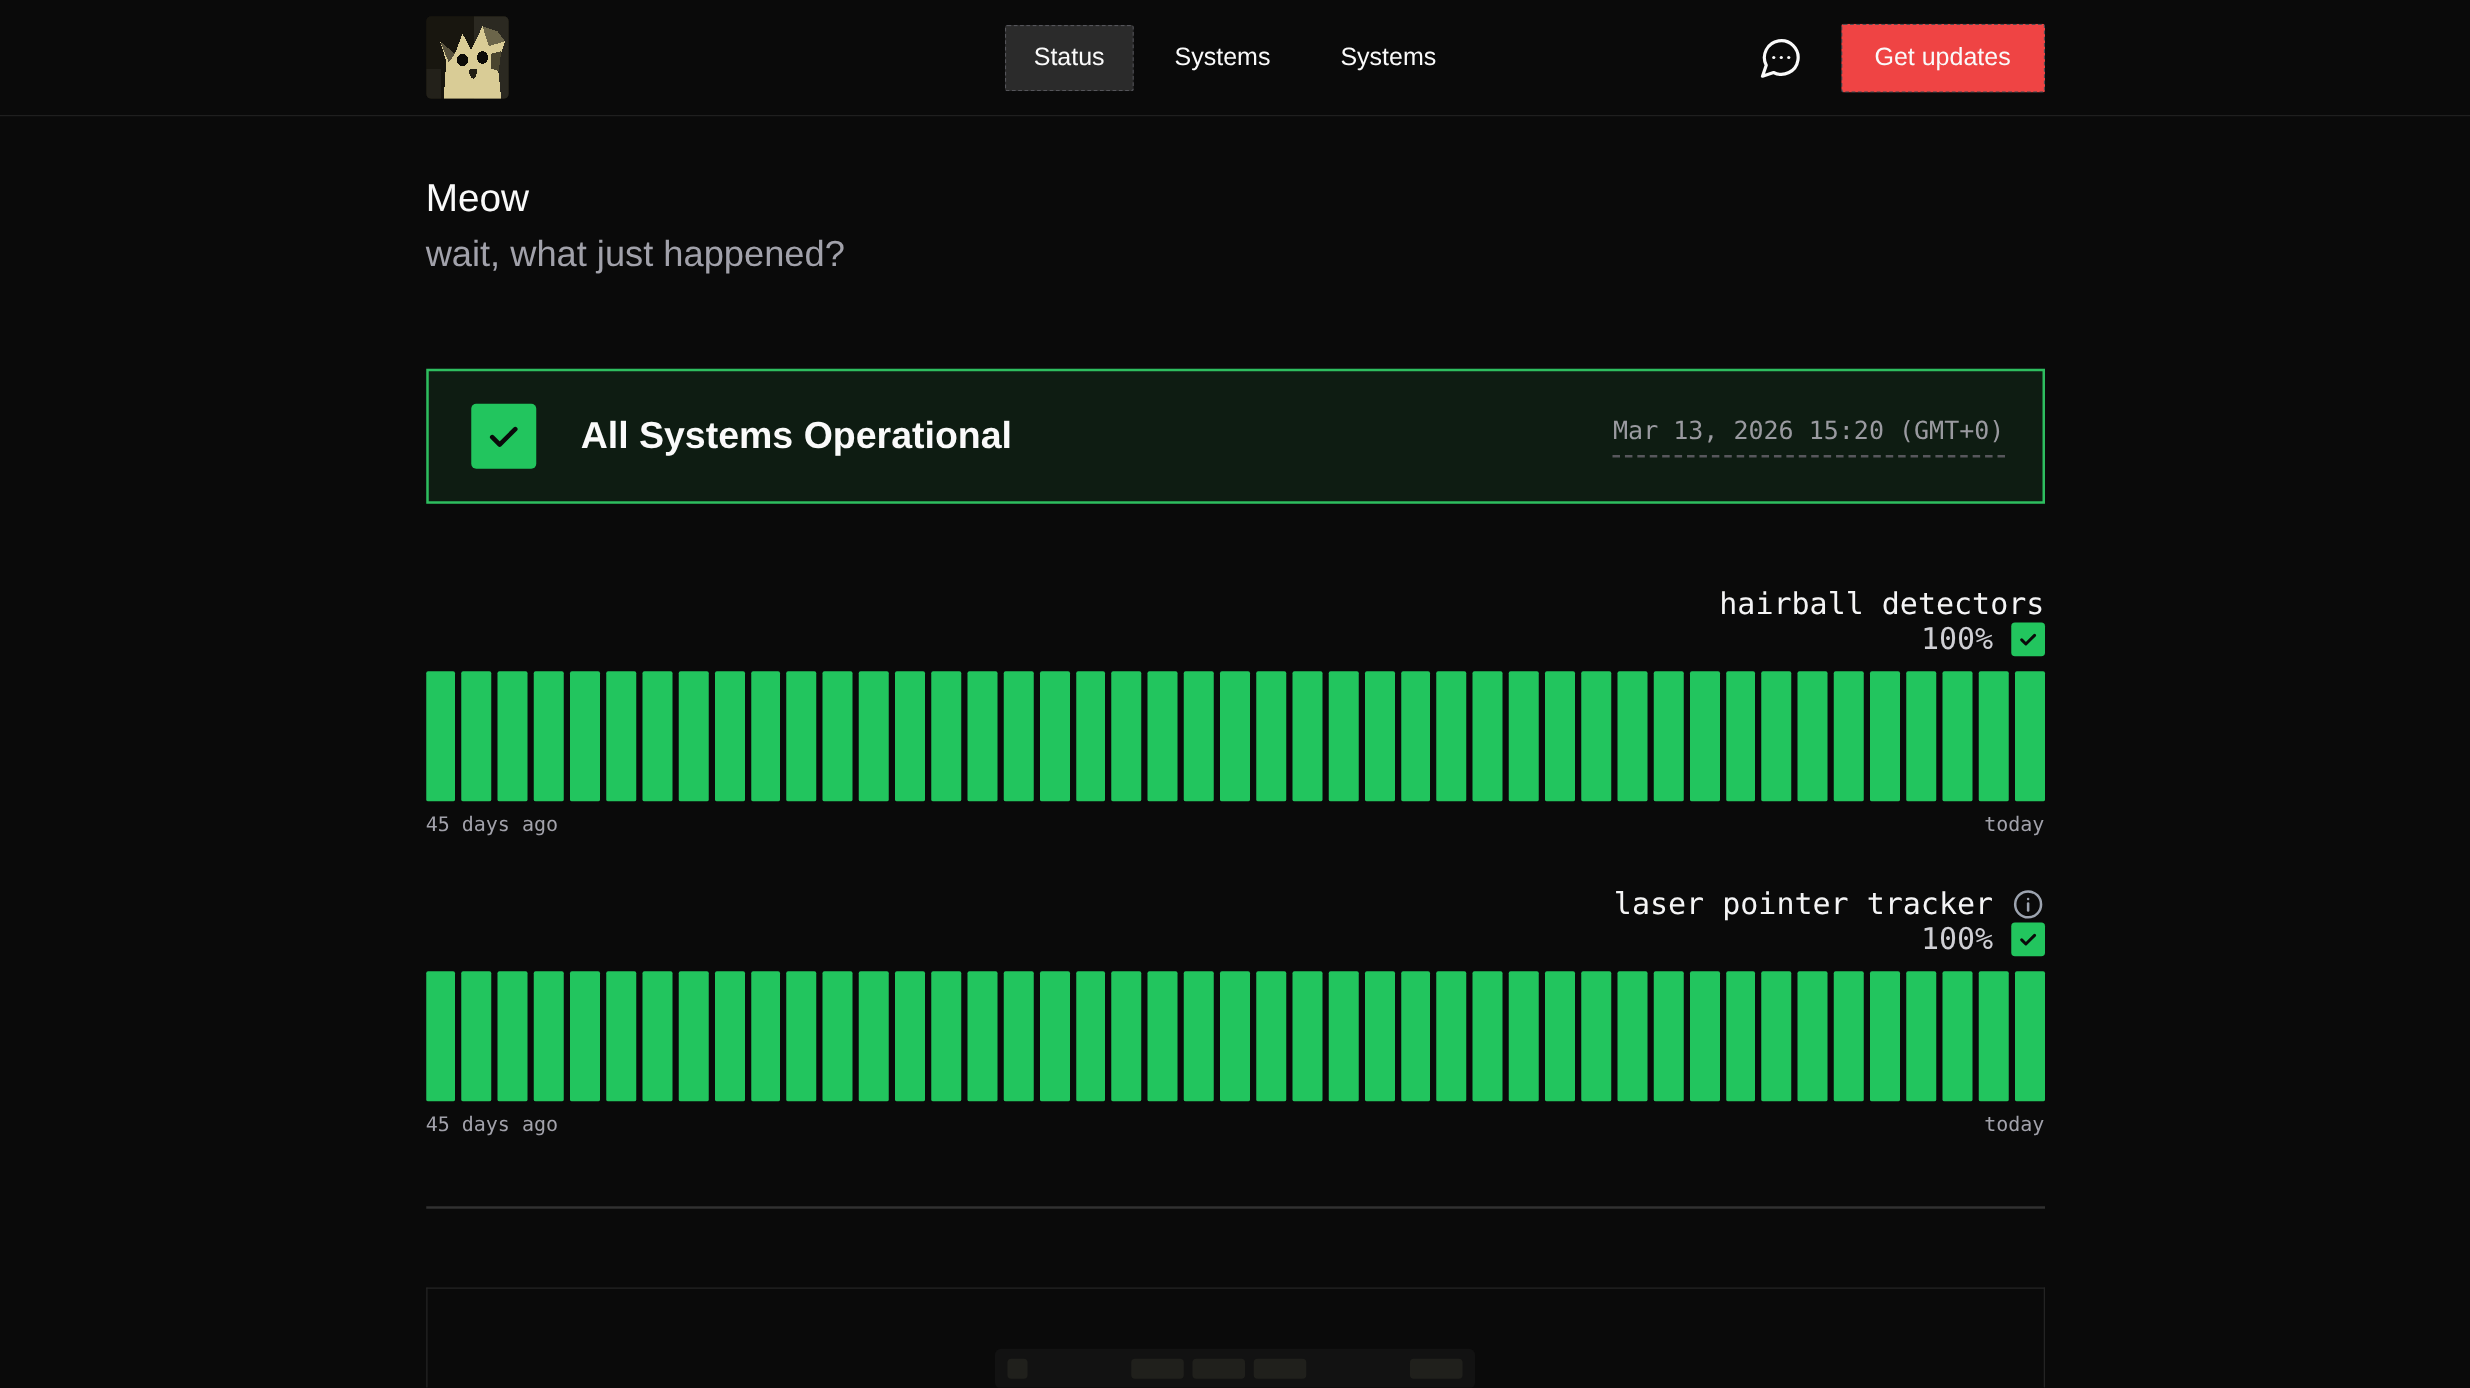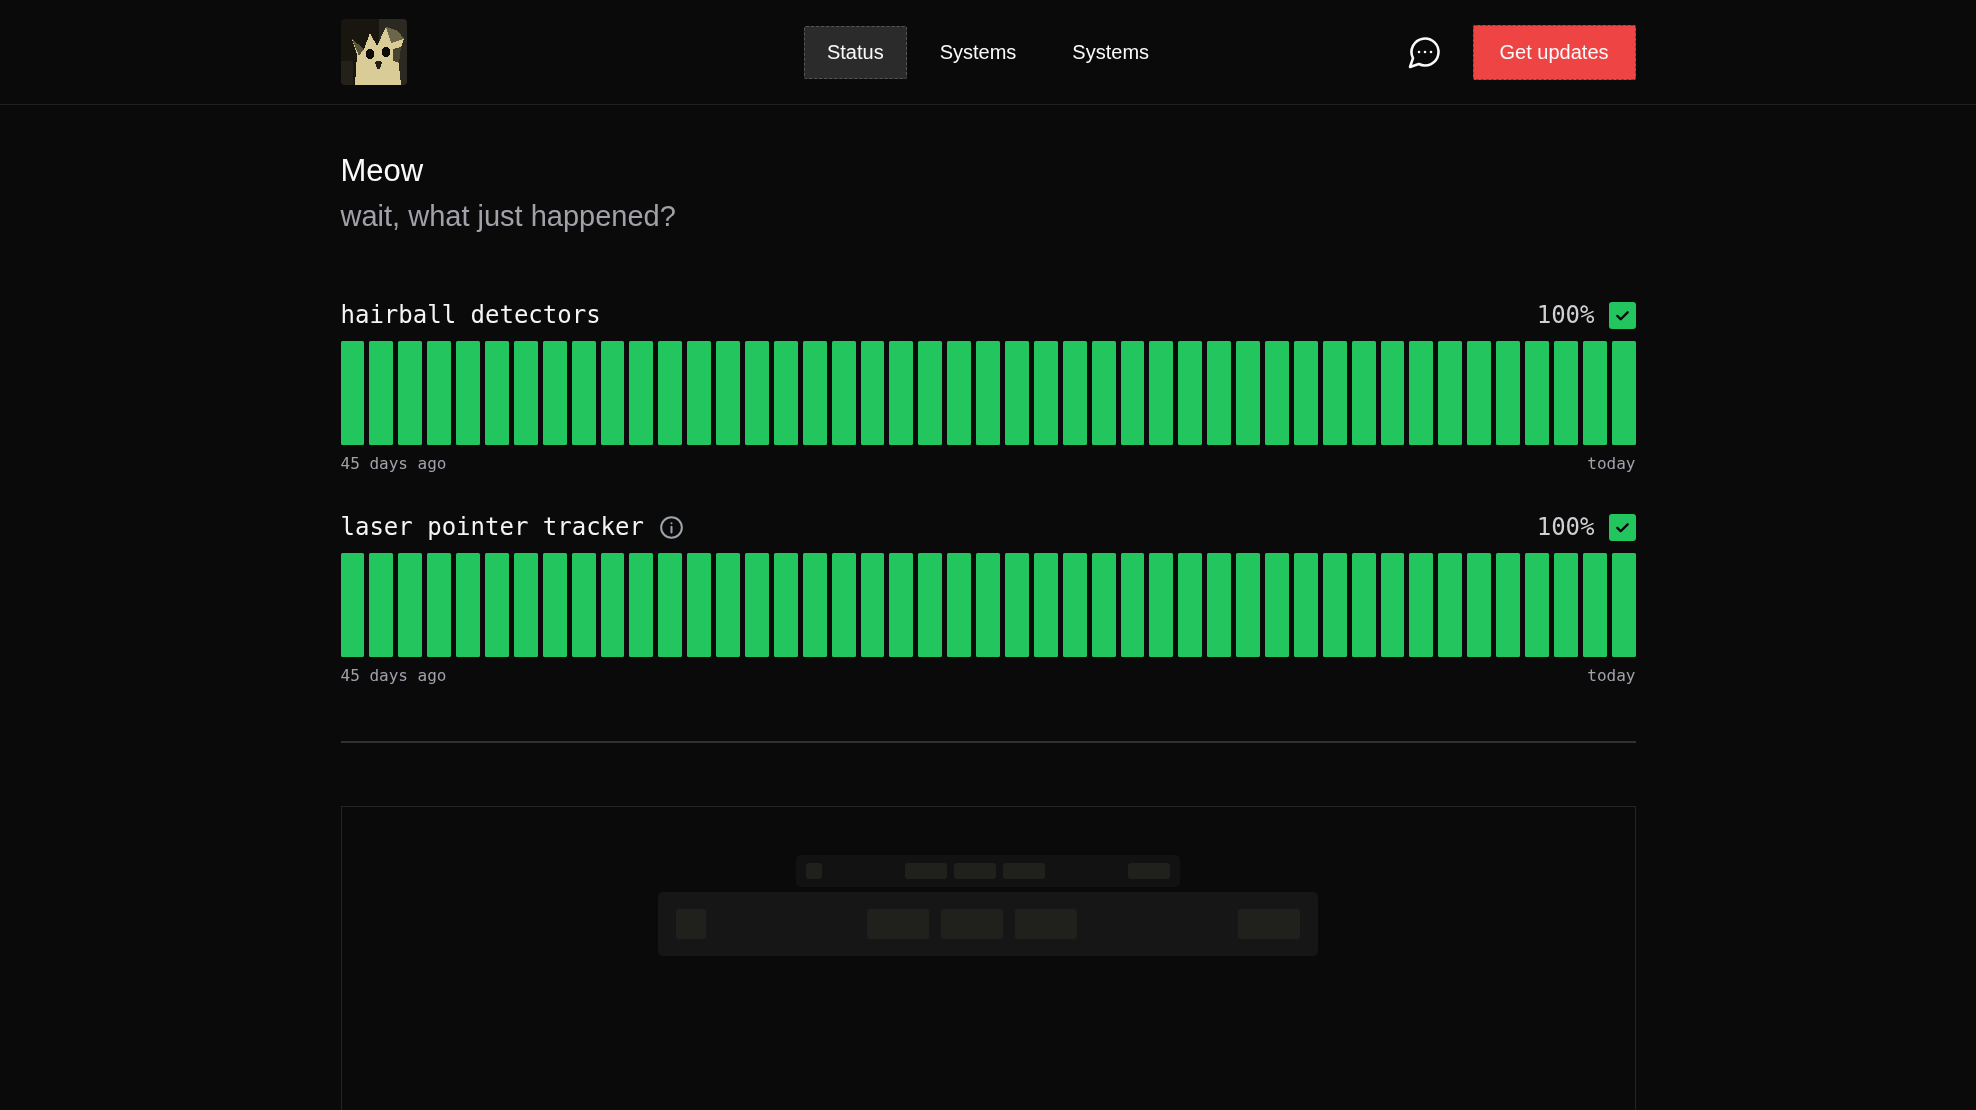--- a/index.html
+++ b/index.html
@@ -6,21 +6,21 @@
   html, body { width: 1976px; height: 1110px; overflow: hidden; }
   body {
     background: #0a0a0a;
     color: #fafafa;
     font-family: "Liberation Sans", sans-serif;
   }
   .mono { font-family: "DejaVu Sans Mono", monospace; }
 
   
   .site-header {
-    height: 105px;
+    height: 93px;
     border-bottom: 1px solid #1f1f1f;
     display: flex;
     align-items: center;
   }
   .header-inner {
     width: 1295px;
     margin: 0 auto;
     display: flex;
     align-items: center;
   }
@@ -104,23 +104,24 @@
     border-bottom: 2px dashed #57575c;
     cursor: default;
     white-space: nowrap;
   }
 
   
   .monitor { margin-top: 66px; }
   .monitor + .monitor { margin-top: 40px; }
   .monitor-head {
     display: flex;
-    align-items: flex-start;
+    align-items: flex-end;
     justify-content: space-between;
     margin-bottom: 12px;
+    flex-direction: column;
   }
   .monitor-name-wrap { display: flex; align-items: center; gap: 14px; }
   .monitor-name { font-size: 24px; color: #f4f4f5; }
   .info-icon { width: 27px; height: 27px; display: flex; align-items: center; cursor: pointer; }
   .monitor-uptime-wrap { display: flex; align-items: center; gap: 14px; }
   .monitor-uptime { font-size: 24px; color: #cfcfd4; }
   .uptime-check {
     width: 27px; height: 27px;
     background: #22c55e;
     border-radius: 3px;
@@ -235,20 +236,29 @@
   </div>
 </header>
 
 <main class="main">
 
   <div class="page-head">
     <h1 class="page-title">Meow</h1>
     <div class="page-subtitle">wait, what just happened?</div>
   </div>
 
+  <section class="status-banner">
+    <div class="status-check">
+      <svg width="34" height="34" viewBox="0 0 24 24" fill="none" stroke="#0a0a0a" stroke-width="2.6" stroke-linecap="round" stroke-linejoin="round">
+        <path d="M5.5 12.5l4.2 4.2L18.5 8"></path>
+      </svg>
+    </div>
+    <div class="status-label">All Systems Operational</div>
+    <div class="status-timestamp mono">Mar 13, 2026 15:20 (GMT+0)</div>
+  </section>
 
   <section class="monitor">
     <div class="monitor-head">
       <div class="monitor-name-wrap">
         <span class="monitor-name mono">hairball detectors</span>
       </div>
       <div class="monitor-uptime-wrap">
         <span class="monitor-uptime mono">100%</span>
         <span class="uptime-check">
           <svg width="19" height="19" viewBox="0 0 24 24" fill="none" stroke="#0a0a0a" stroke-width="3" stroke-linecap="round" stroke-linejoin="round">

